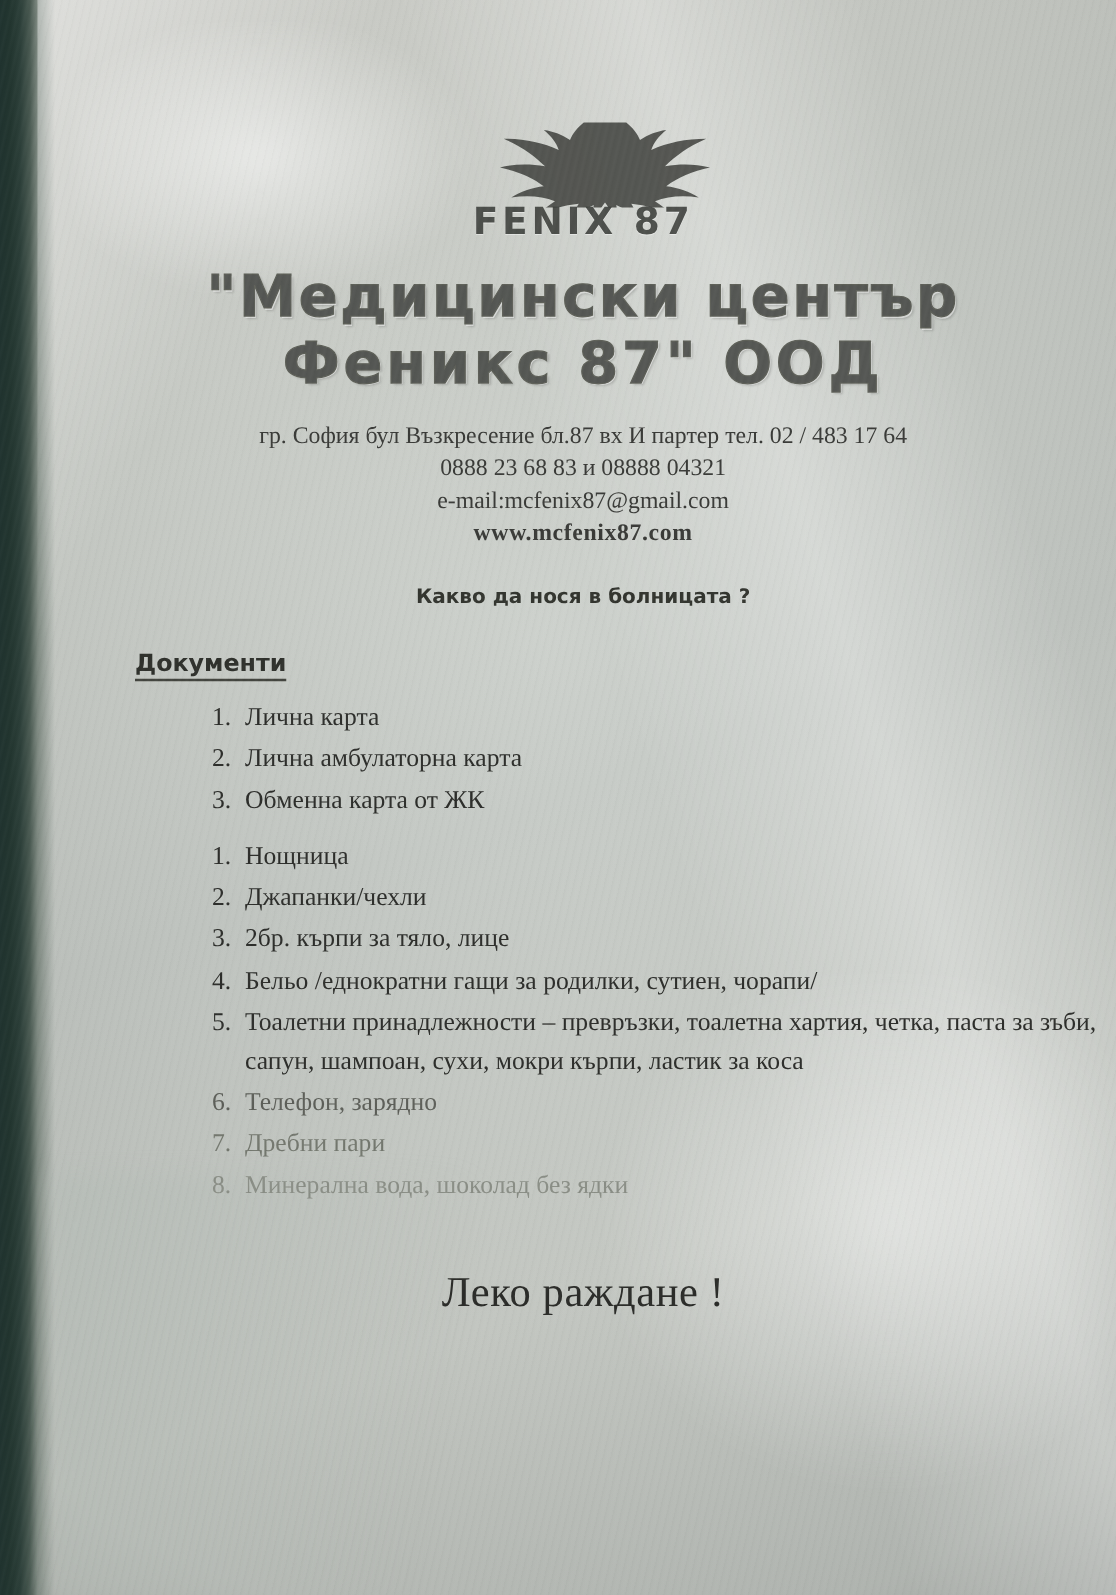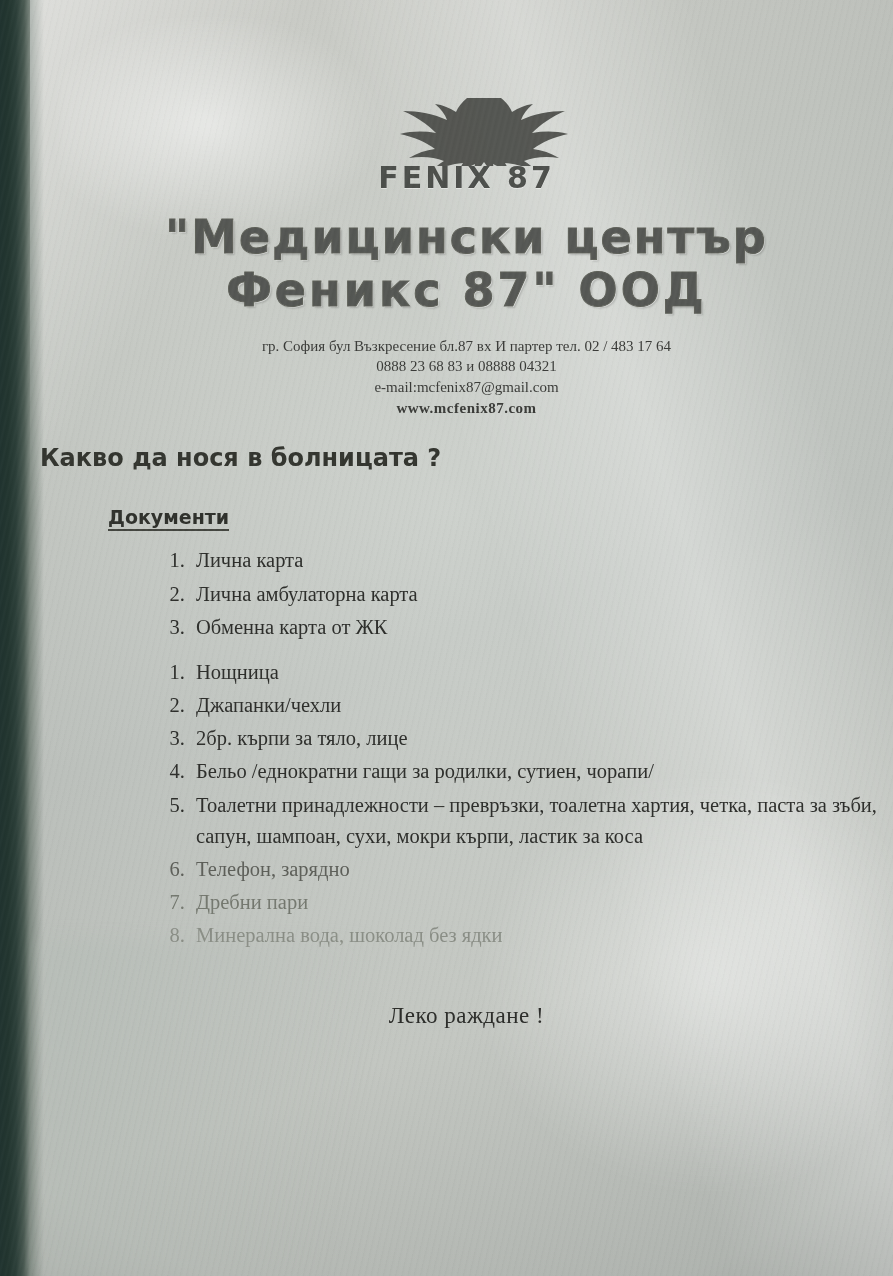--- a/index.html
+++ b/index.html
@@ -107,36 +107,36 @@
     margin-top: 16px;
     -webkit-text-stroke: 1px #55574f;
     text-shadow: 1px 1px 0 rgba(255,255,255,.55), 2px 2px 2px rgba(0,0,0,.18);
     opacity: .92;
   }
   .org-title .line2 { letter-spacing: 3px; }
 
   .contacts {
     text-align: center;
     margin-top: 18px;
-    font-size: 15px;
+    font-size: 19px;
     line-height: 1.38;
     color: #3a3b38;
   }
   .contacts .row { white-space: nowrap; }
   .contacts .web {
     font-weight: bold;
     letter-spacing: .5px;
   }
 
   .question {
-    text-align: left;
+    text-align: center;
     margin-top: 26px;
     font-family: "DejaVu Sans", sans-serif;
     font-weight: bold;
-    font-size: 24px;
+    font-size: 16px;
     color: #33352f;
   }
 
   .section-head {
     margin-left: 68px;
     margin-top: 34px;
     display: inline-block;
     font-family: "DejaVu Sans", sans-serif;
     font-weight: bold;
     font-size: 19px;
@@ -163,21 +163,21 @@
   
   .fade1 { color: #5d5f59; }
   .fade2 { color: #74786f; }
   .fade3 { color: #8a8e86; }
   ol.baby { color: #9a9e96; }
   ol.baby li { color: #9a9e96; }
 
   .closing {
     text-align: center;
     margin-top: 52px;
-    font-size: 23px;
+    font-size: 34px;
     color: #2b2c29;
     letter-spacing: .5px;
   }
 </style>
 </head>
 <body>
 
 <div class="photo">
   <div class="sheen-a"></div>
   <div class="sheen-b"></div>

